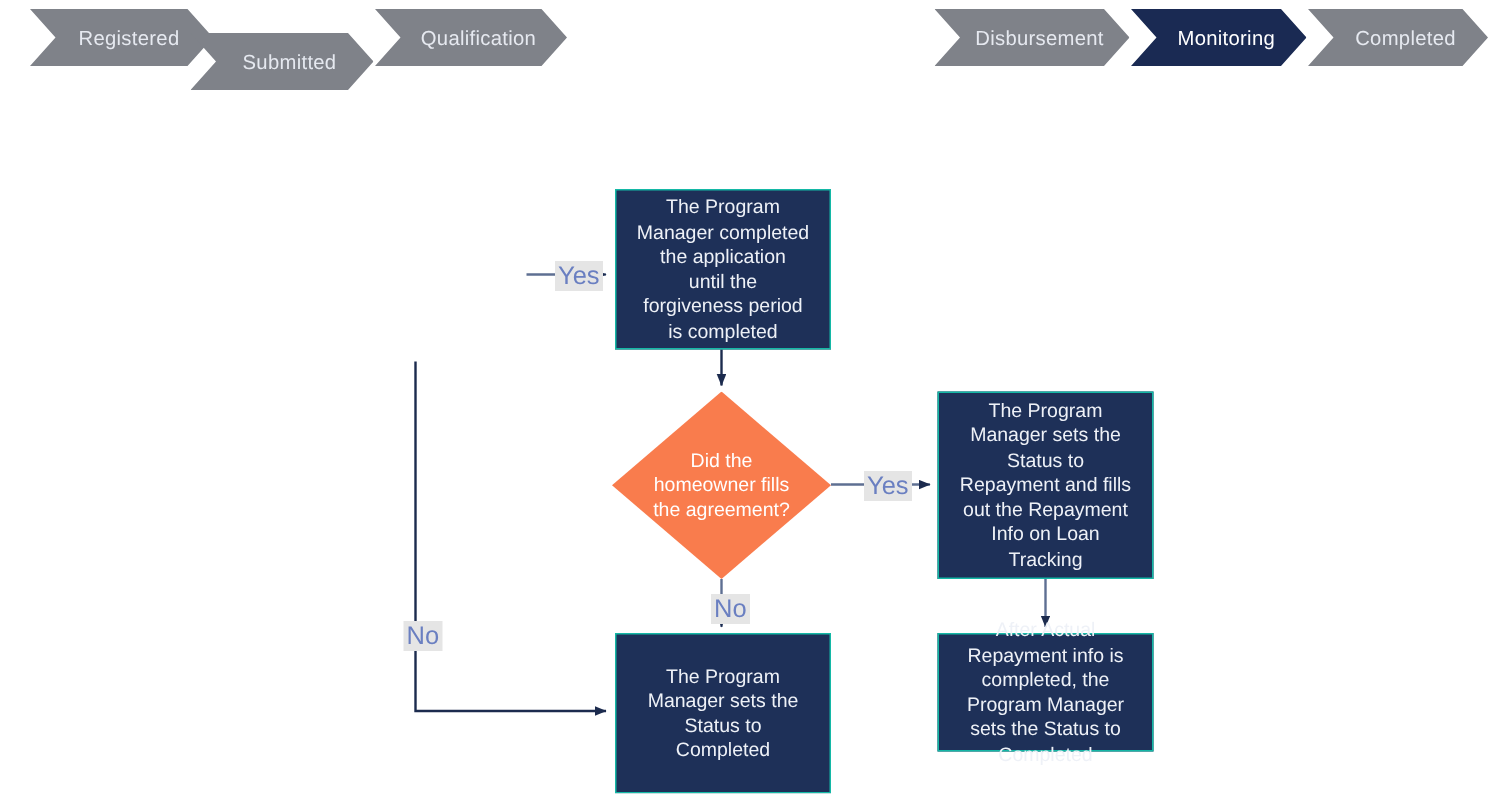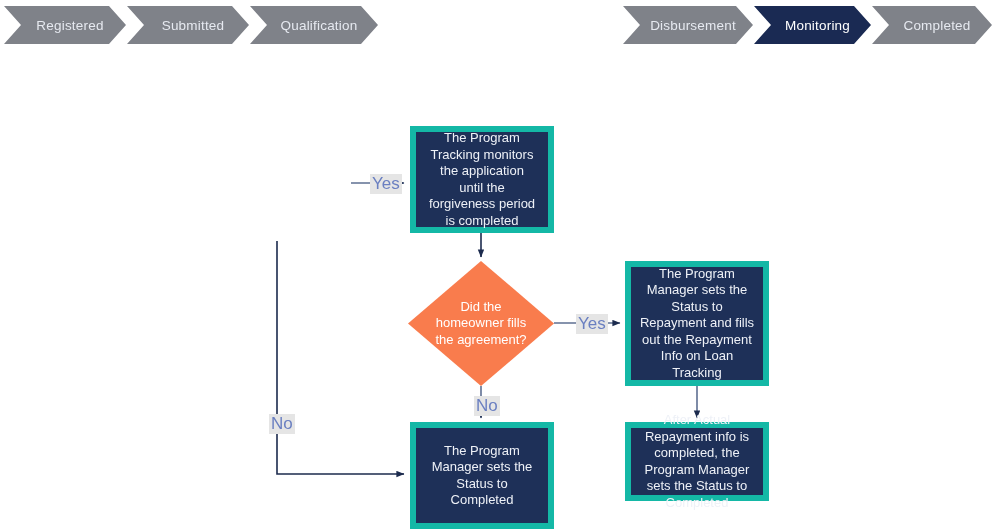--- a/index.html
+++ b/index.html
@@ -52,21 +52,21 @@
     pointer-events: none;
   }
 
   
   .node {
     position: absolute;
     box-sizing: border-box;
   }
   .proc-box {
     background: #1e3058;
-    border: 6px solid #14b8a6;
+    border: 1px solid #14b8a6;
     color: #eef1f7;
     display: flex;
     align-items: center;
     justify-content: center;
     text-align: center;
     font-size: 13px;
     line-height: 16.5px;
     padding: 4px 6px;
     box-sizing: border-box;
   }
@@ -121,25 +121,25 @@
     white-space: nowrap;
   }
 </style>
 </head>
 <body>
 
 <div id="canvas">
 
   <div id="stage-bar">
 
-    <div class="stage-chevron" style="left:4px;  width:122px;">
+    <div class="stage-chevron" style="left:20px;  width:122px;">
       <span class="stage-label">Registered</span>
     </div>
 
-    <div class="stage-chevron" style="left:127px; width:122px;">
+    <div class="stage-chevron" style="left:127px; width:122px;margin-top:16px;">
       <span class="stage-label">Submitted</span>
     </div>
 
     <div class="stage-chevron" style="left:250px; width:128px;">
       <span class="stage-label">Qualification</span>
     </div>
 
 
 
     <div class="stage-chevron" style="left:623px; width:130px;">
@@ -177,21 +177,21 @@
   </svg>
 
   <div class="edge-label" style="left:370px; top:174px;">Yes</div>
   <div class="edge-label" style="left:269px; top:414px;">No</div>
   <div class="edge-label" style="left:576px; top:314px;">Yes</div>
   <div class="edge-label" style="left:474px; top:396px;">No</div>
 
 
   <div class="node proc-box" style="left:410px; top:126px; width:144px; height:107px; flex-direction:column;">
     <div>The Program</div>
-    <div>Tracking monitors</div>
+    <div>Manager completed</div>
     <div>the application</div>
     <div>until the</div>
     <div>forgiveness period</div>
     <div>is completed</div>
   </div>
 
   <div class="node decision" style="left:408px; top:261px; width:146px; height:125px;">
     <div class="diamond-shape"></div>
     <div class="decision-label">
       <div>Did the</div>

